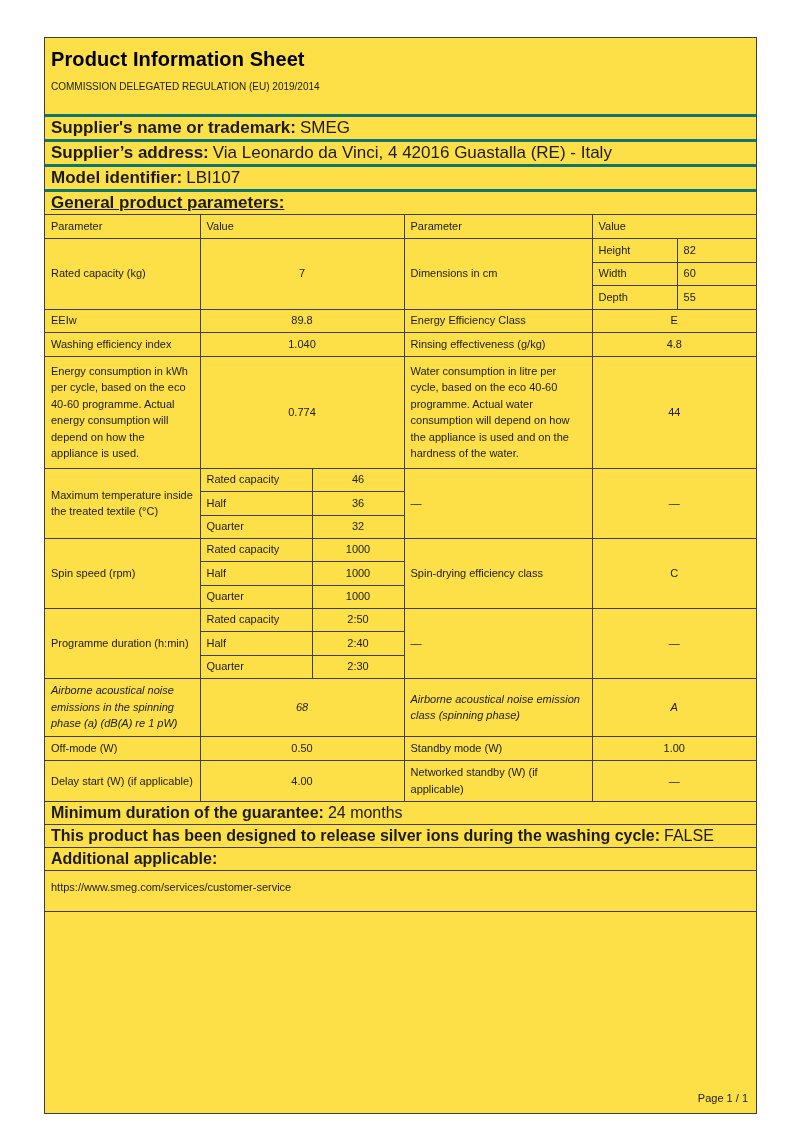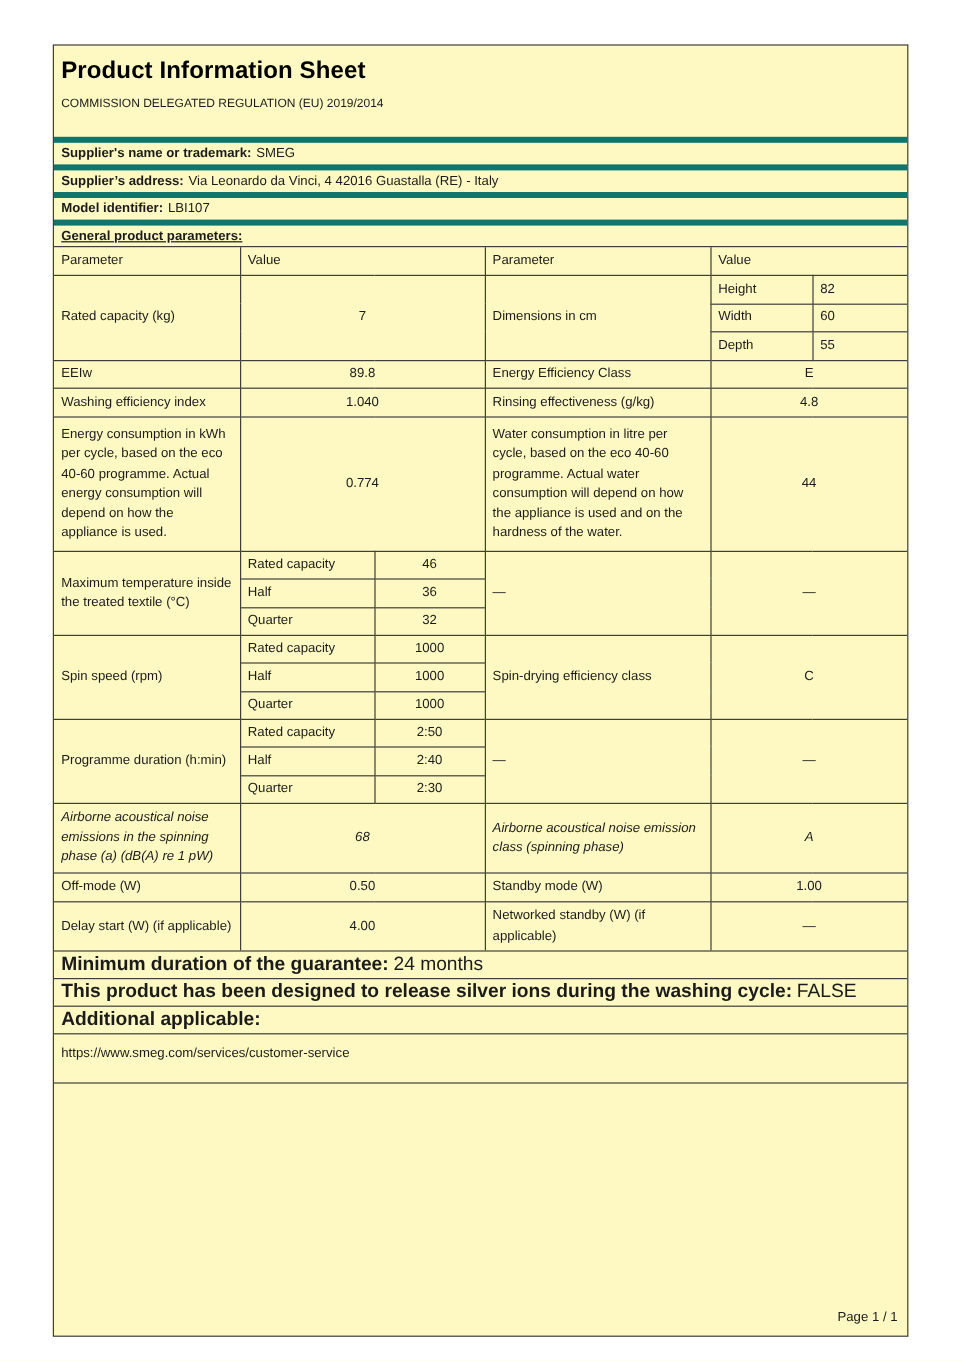--- a/index.html
+++ b/index.html
@@ -9,30 +9,30 @@
     font-family: "Liberation Sans", sans-serif;
     color: #1b1b1b;
     position: relative;
     overflow: hidden;
   }
   .sheet {
     position: absolute; left: 44px; top: 37px;
     width: 713px; height: 1077px;
     box-sizing: border-box;
     border: 1px solid #3f3f3f;
-    background: #fef9c3;
+    background: #fde047;
   }
   .title-block { height: 76px; padding: 10px 6px 0 6px; box-sizing: border-box; }
   .doc-title { font-size: 20px; font-weight: 700; color: #000000; letter-spacing: 0.1px; }
   .regulation { margin-top: 10px; font-size: 10px; font-weight: 400; color: #1b1b1b; }
   .info-row {
-    border-top: 5px solid #0f766e;
+    border-top: 3px solid #0f766e;
     min-height: 23px; box-sizing: border-box;
     display: flex; align-items: center;
-    padding: 1px 6px; font-size: 11px;
+    padding: 1px 6px; font-size: 17px;
   }
   .info-row.bb { border-bottom: 1px solid #3f3f3f; text-decoration: underline; }
   .lbl { font-weight: 700; }
   .val { margin-left: 4px; font-weight: 400; white-space: nowrap; }
   table.params {
     border-collapse: collapse; border: hidden;
     width: 100%; table-layout: fixed;
     font-size: 11px;
   }
   table.params td {

